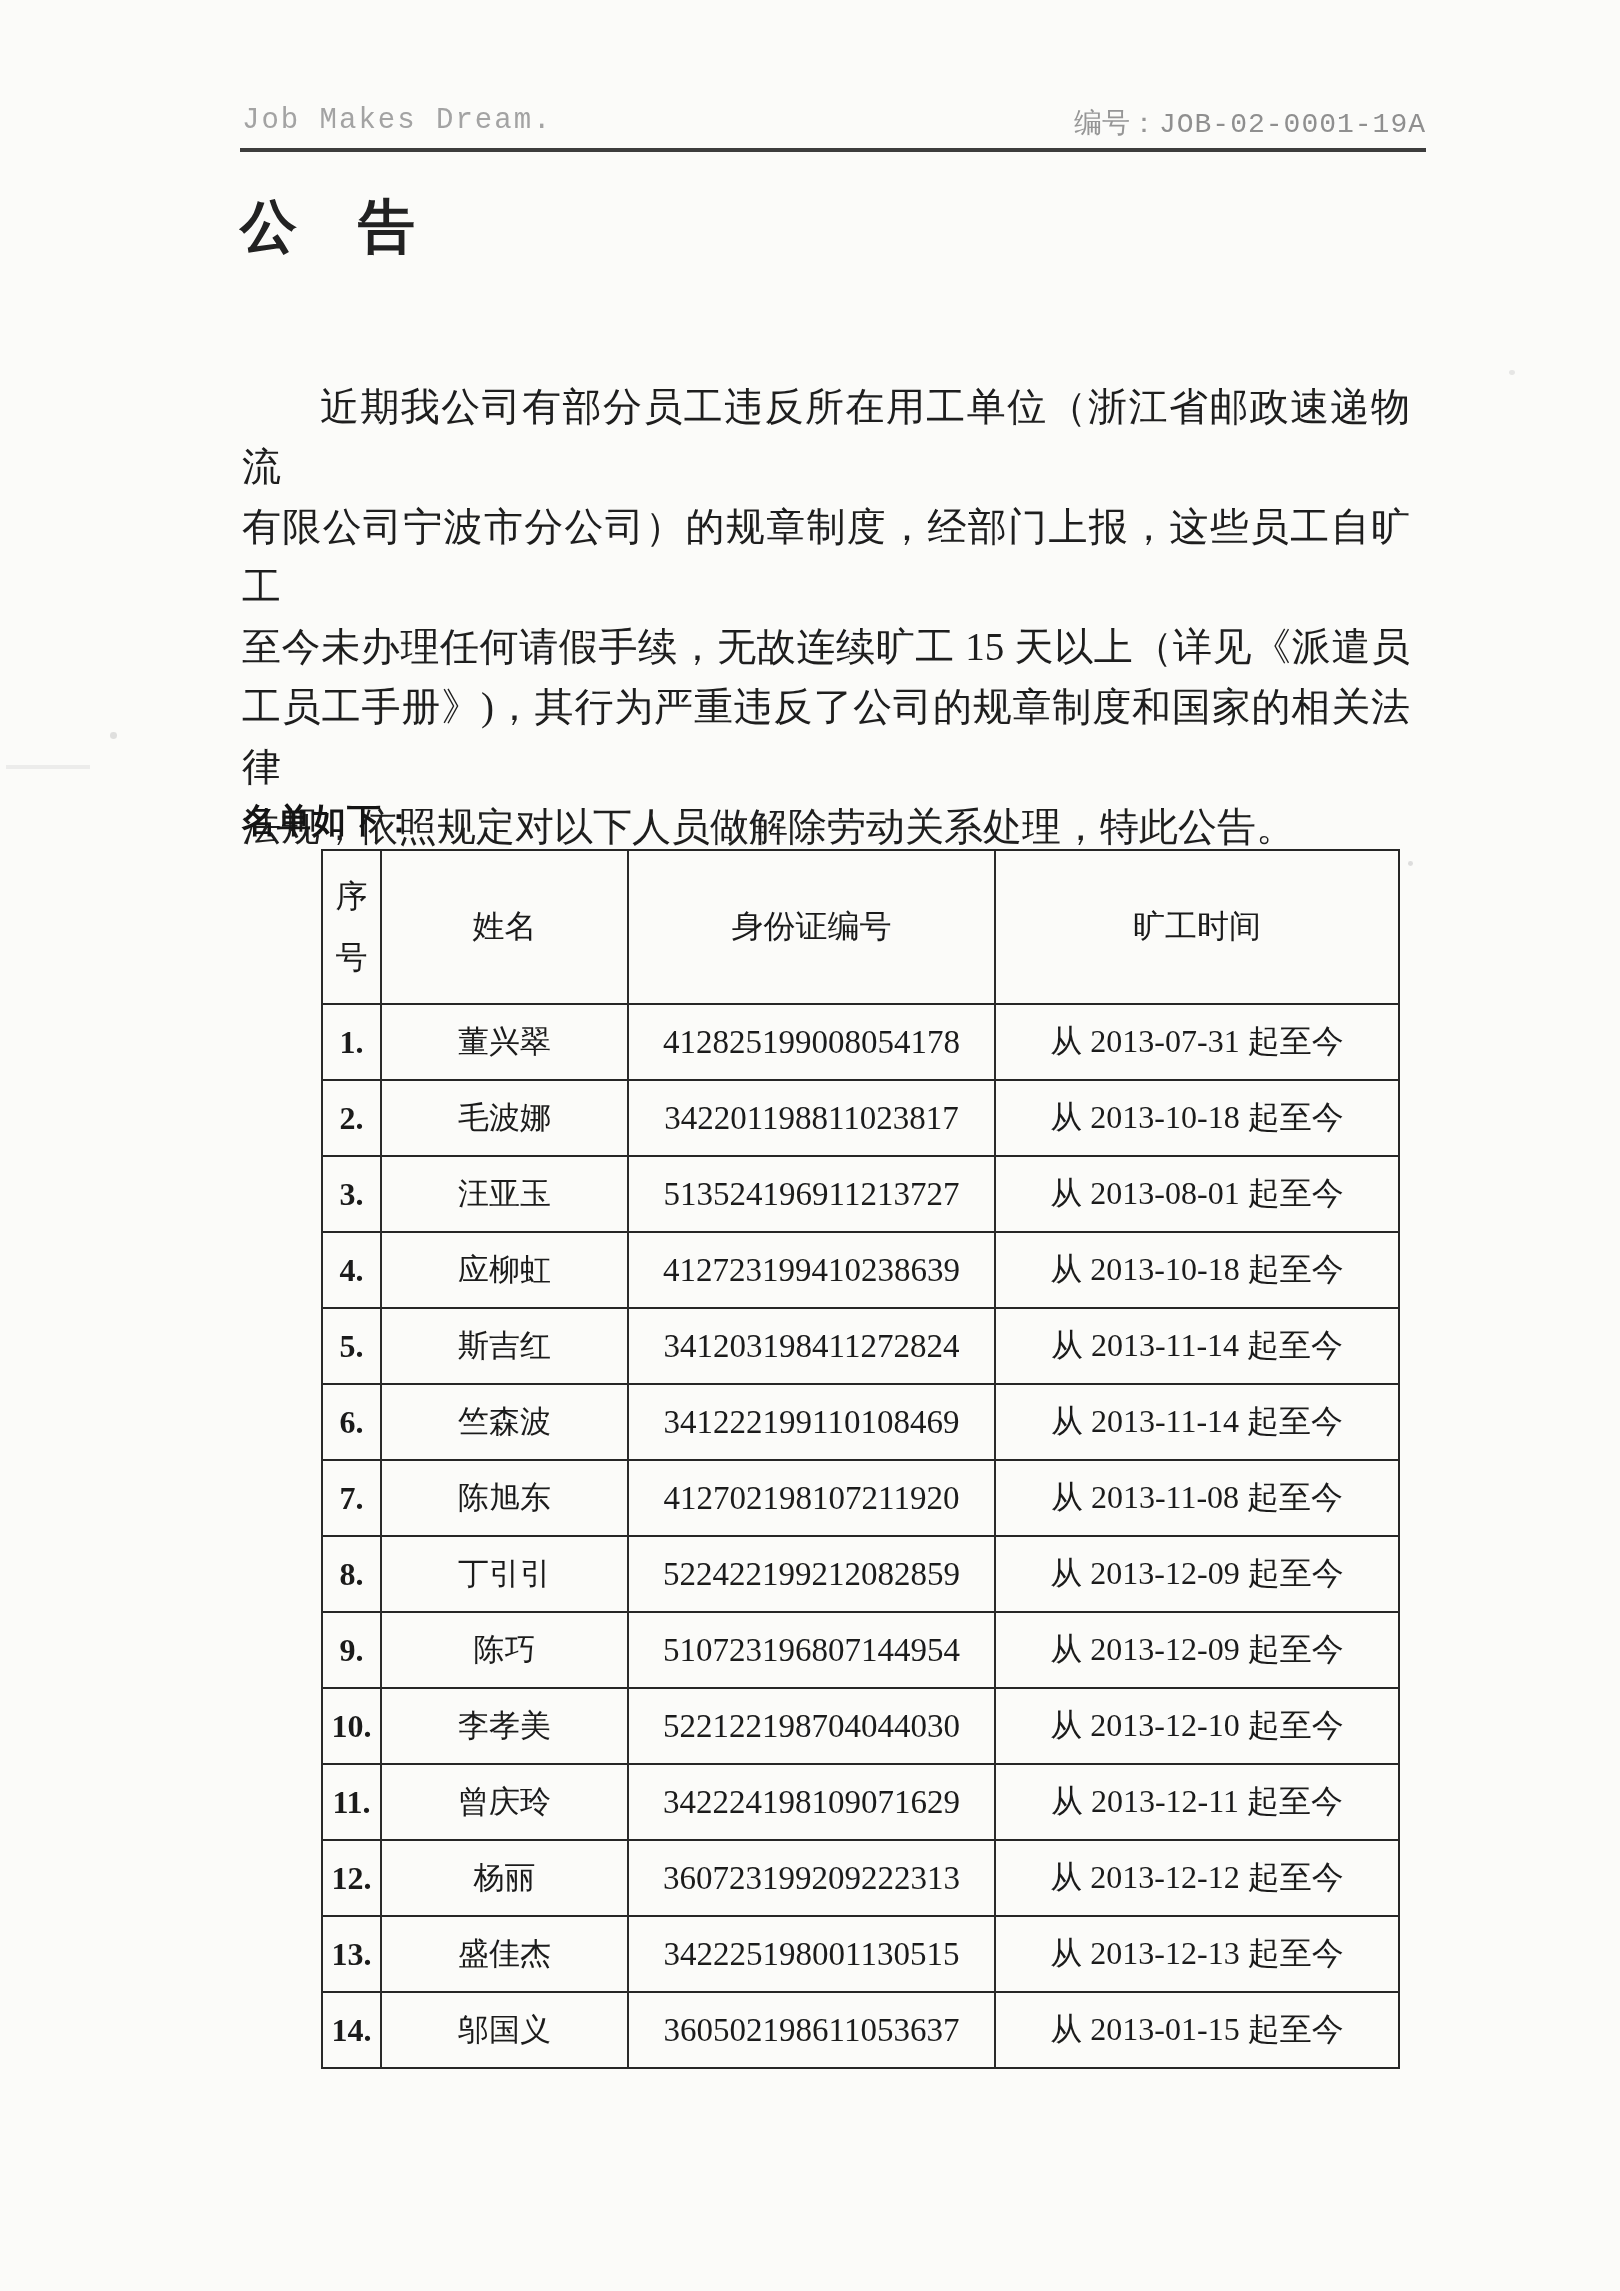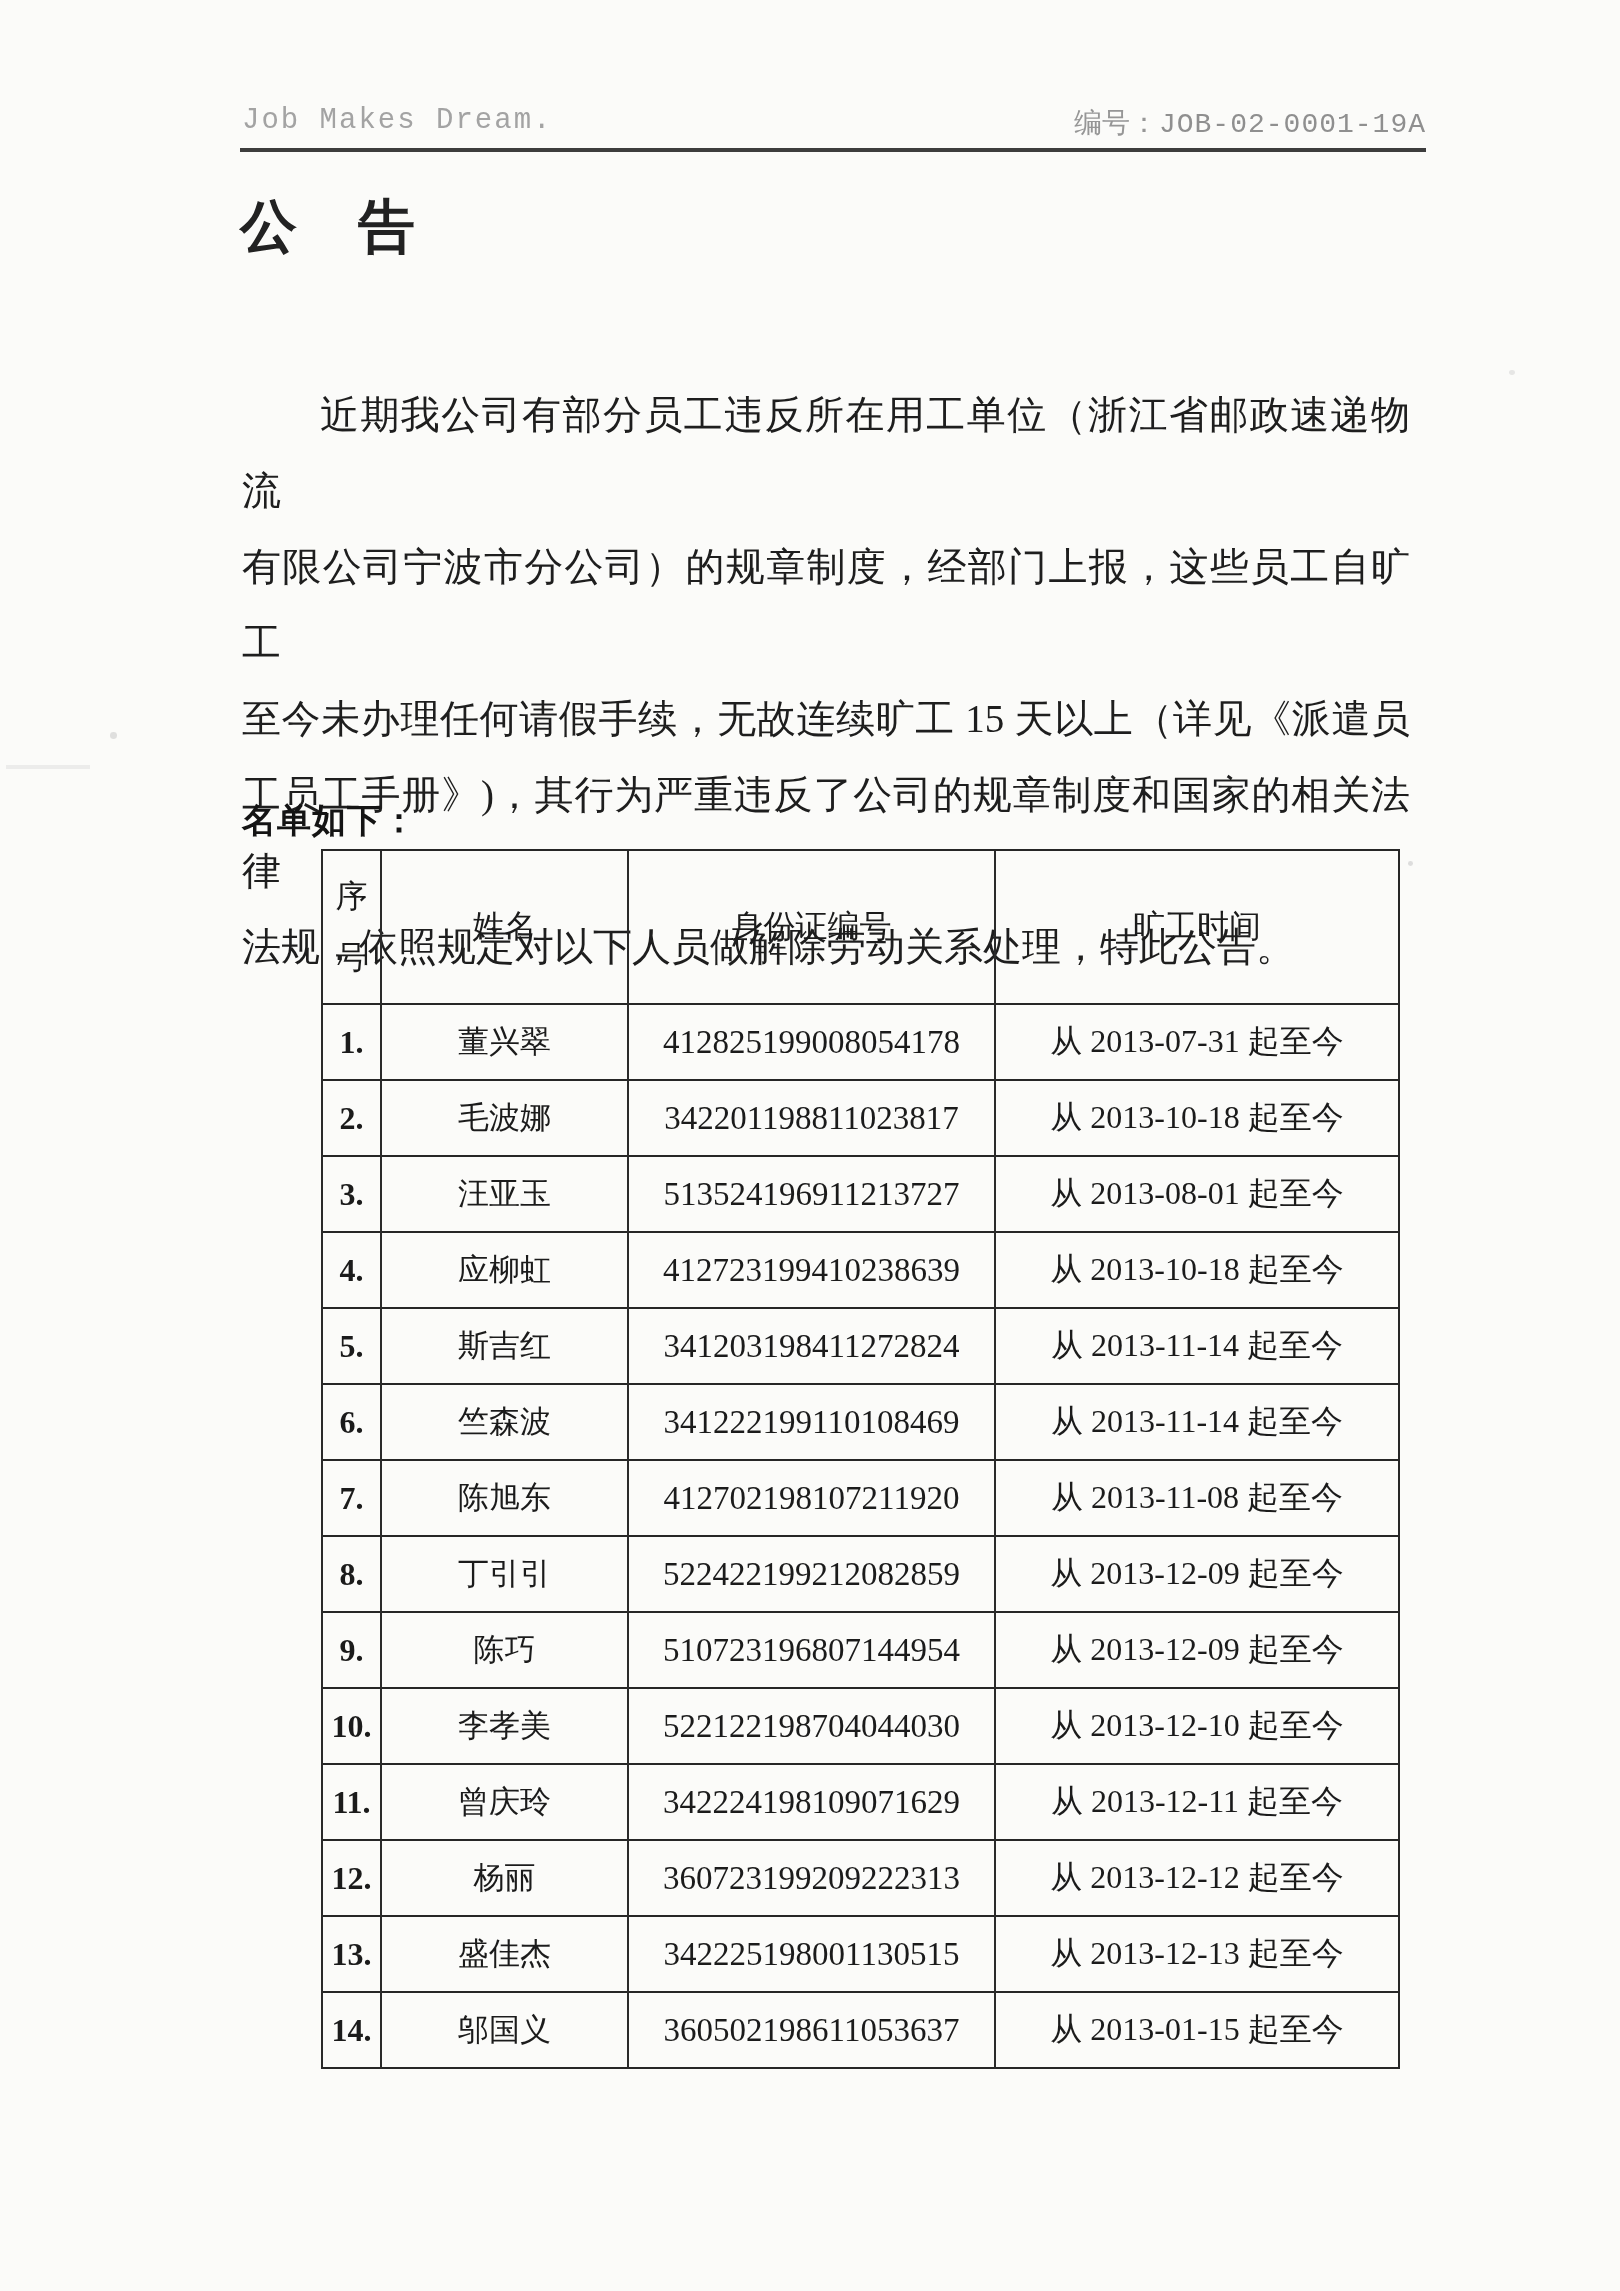--- a/index.html
+++ b/index.html
@@ -35,21 +35,21 @@
   
   .title{
     position:absolute;left:240px;top:188px;width:1168px;
     font-size:57px;font-weight:700;color:#222;
     line-height:78px;letter-spacing:2px;
   }
 
   
   .para{
     position:absolute;left:242px;top:377px;width:1168px;
-    font-size:39px;line-height:76px;color:#1e1e1e;
+    font-size:39px;line-height:60px;color:#1e1e1e;
   }
   .para .line{white-space:nowrap;}
   .para .just{text-align:justify;text-align-last:justify;white-space:normal;}
   .para .indent{text-indent:78px;}
 
   .list-label{
     position:absolute;left:242px;top:798px;
     font-size:34px;font-weight:700;color:#141414;letter-spacing:1px;
   }
 

